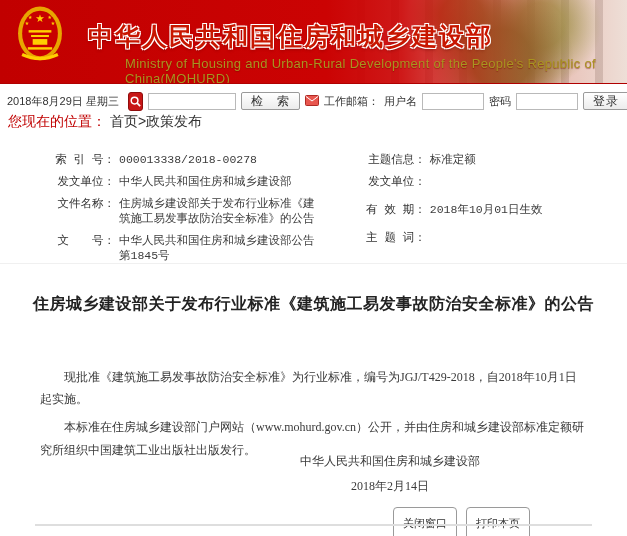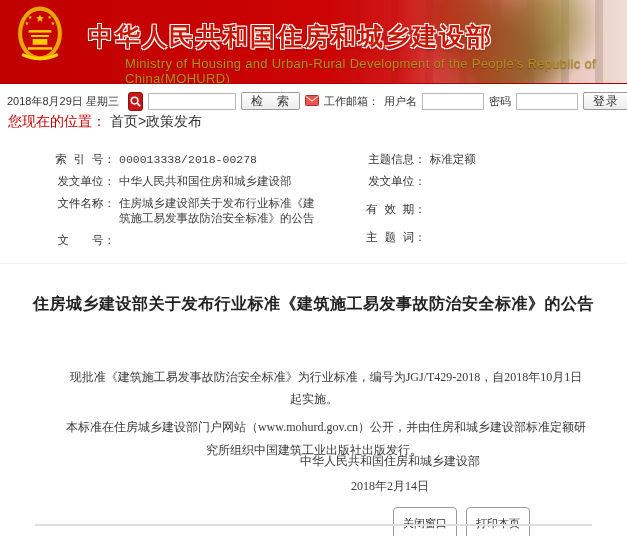--- a/index.html
+++ b/index.html
@@ -62,21 +62,21 @@
   .meta-value { flex:1; padding-left:4px; }
   .mr-gap { margin-top:13px; }
   .meta-rule { position:absolute; top:263px; left:0; width:627px; height:1px; background:#f0f0f0; }
 
   
   .article-title { position:absolute; top:294px; left:20px; width:587px; text-align:center;
                    font-family:"Liberation Serif","DejaVu Serif",serif;
                    font-size:16px; font-weight:bold; color:#222; letter-spacing:.5px; }
   .article-body { position:absolute; top:366px; left:40px; width:548px;
                   font-family:"Liberation Serif","DejaVu Serif",serif;
-                  font-size:12px; color:#3a3a3a; line-height:1.85;text-align:center; }
+                  font-size:12px; color:#3a3a3a; line-height:1.85; }
   .article-body p { text-indent:2em; margin-bottom:6px; }
   .signature { position:absolute; top:449px; right:147px; text-align:center;
                font-family:"Liberation Serif","DejaVu Serif",serif;
                font-size:12px; color:#3a3a3a; line-height:2.1; }
 
   
   .footer-actions { position:absolute; top:507px; right:97px; display:flex; gap:9px; }
   .fa-btn { border:1px solid #9a9a9a; background:#fff; border-radius:4px; font-size:11px;
             color:#333; padding:8px 9px; cursor:pointer; }
   .bottom-rule { position:absolute; top:524px; left:35px; width:557px; height:2px; background:#dedede; }
@@ -147,32 +147,34 @@
       <div class="meta-row">
         <span class="meta-label">发文单位：</span>
         <span class="meta-value">中华人民共和国住房和城乡建设部</span>
       </div>
       <div class="meta-row">
         <span class="meta-label">文件名称：</span>
         <span class="meta-value">住房城乡建设部关于发布行业标准《建筑施工易发事故防治安全标准》的公告</span>
       </div>
       <div class="meta-row">
         <span class="meta-label">文　　号：</span>
+        <span class="meta-value">中华人民共和国住房和城乡建设部公告第1845号</span>
       </div>
     </div>
     <div class="meta-col-right">
       <div class="meta-row">
         <span class="meta-label">主题信息：</span>
         <span class="meta-value">标准定额</span>
       </div>
       <div class="meta-row">
         <span class="meta-label">发文单位：</span>
       </div>
       <div class="meta-row mr-gap">
         <span class="meta-label">有 效 期：</span>
+        <span class="meta-value">2018年10月01日生效</span>
       </div>
       <div class="meta-row mr-gap">
         <span class="meta-label">主 题 词：</span>
         <span class="meta-value"></span>
       </div>
     </div>
   </div>
   <div class="meta-rule"></div>
 
   <h1 class="article-title">住房城乡建设部关于发布行业标准《建筑施工易发事故防治安全标准》的公告</h1>

